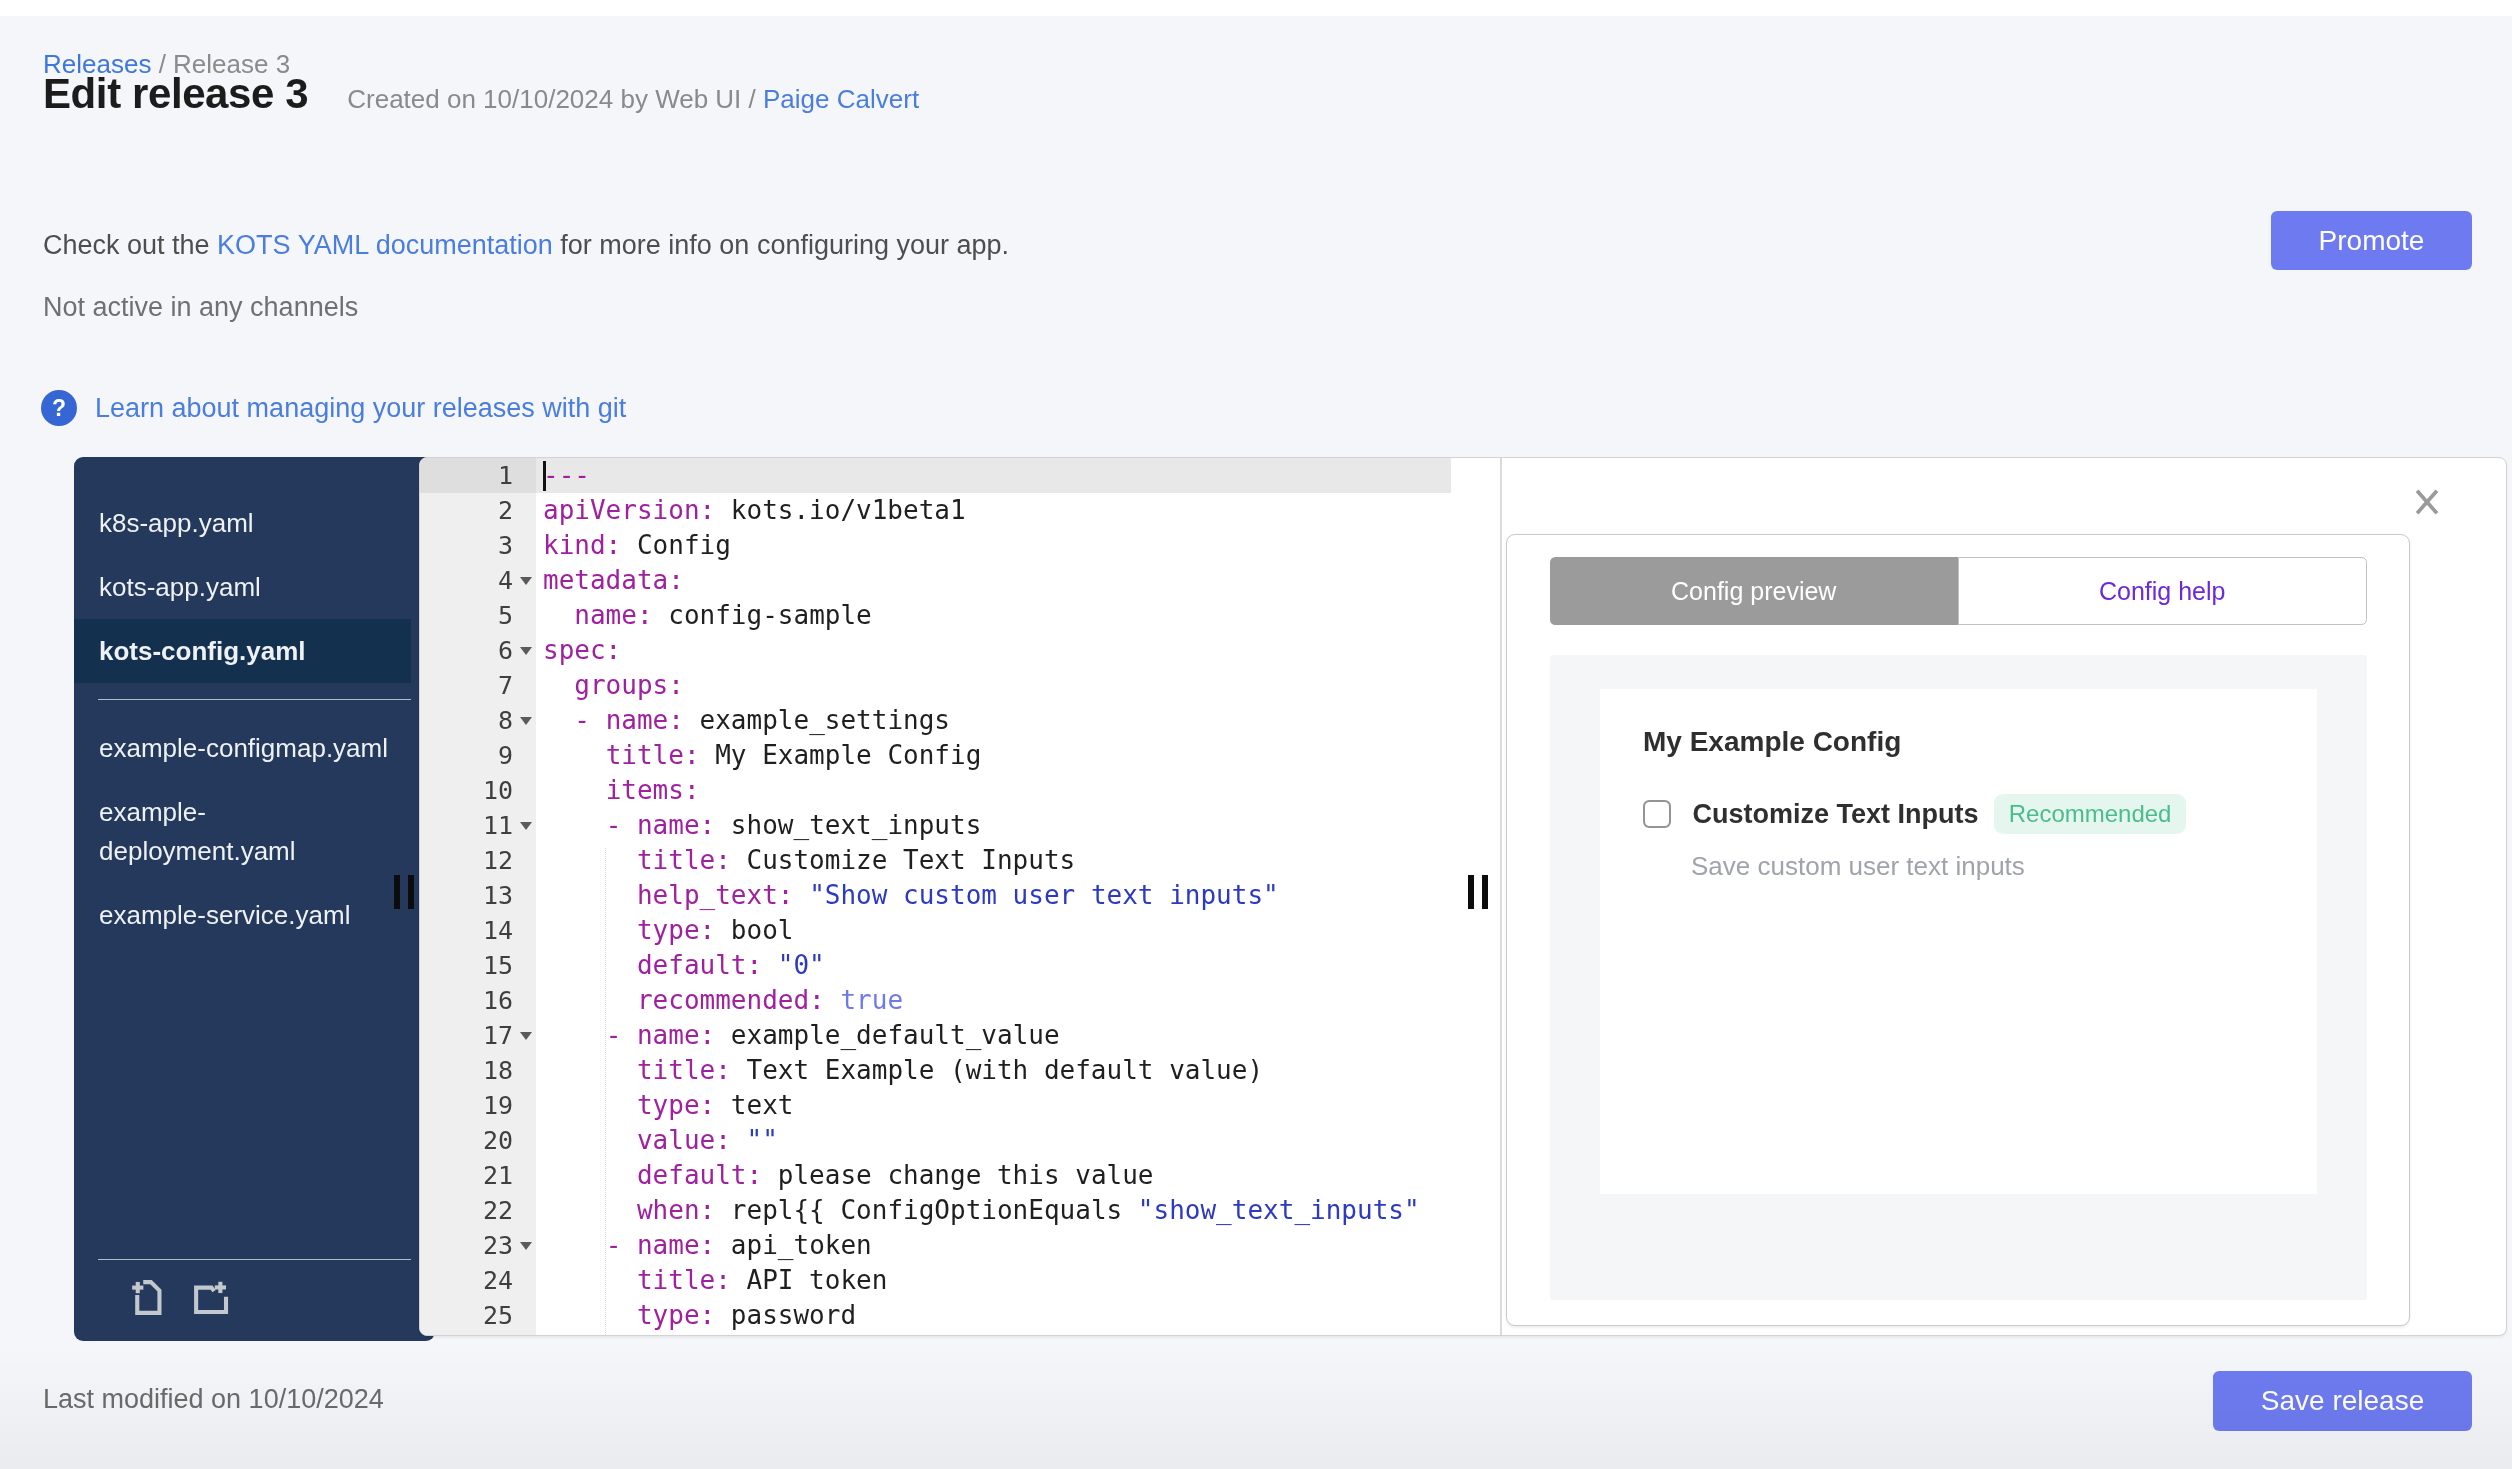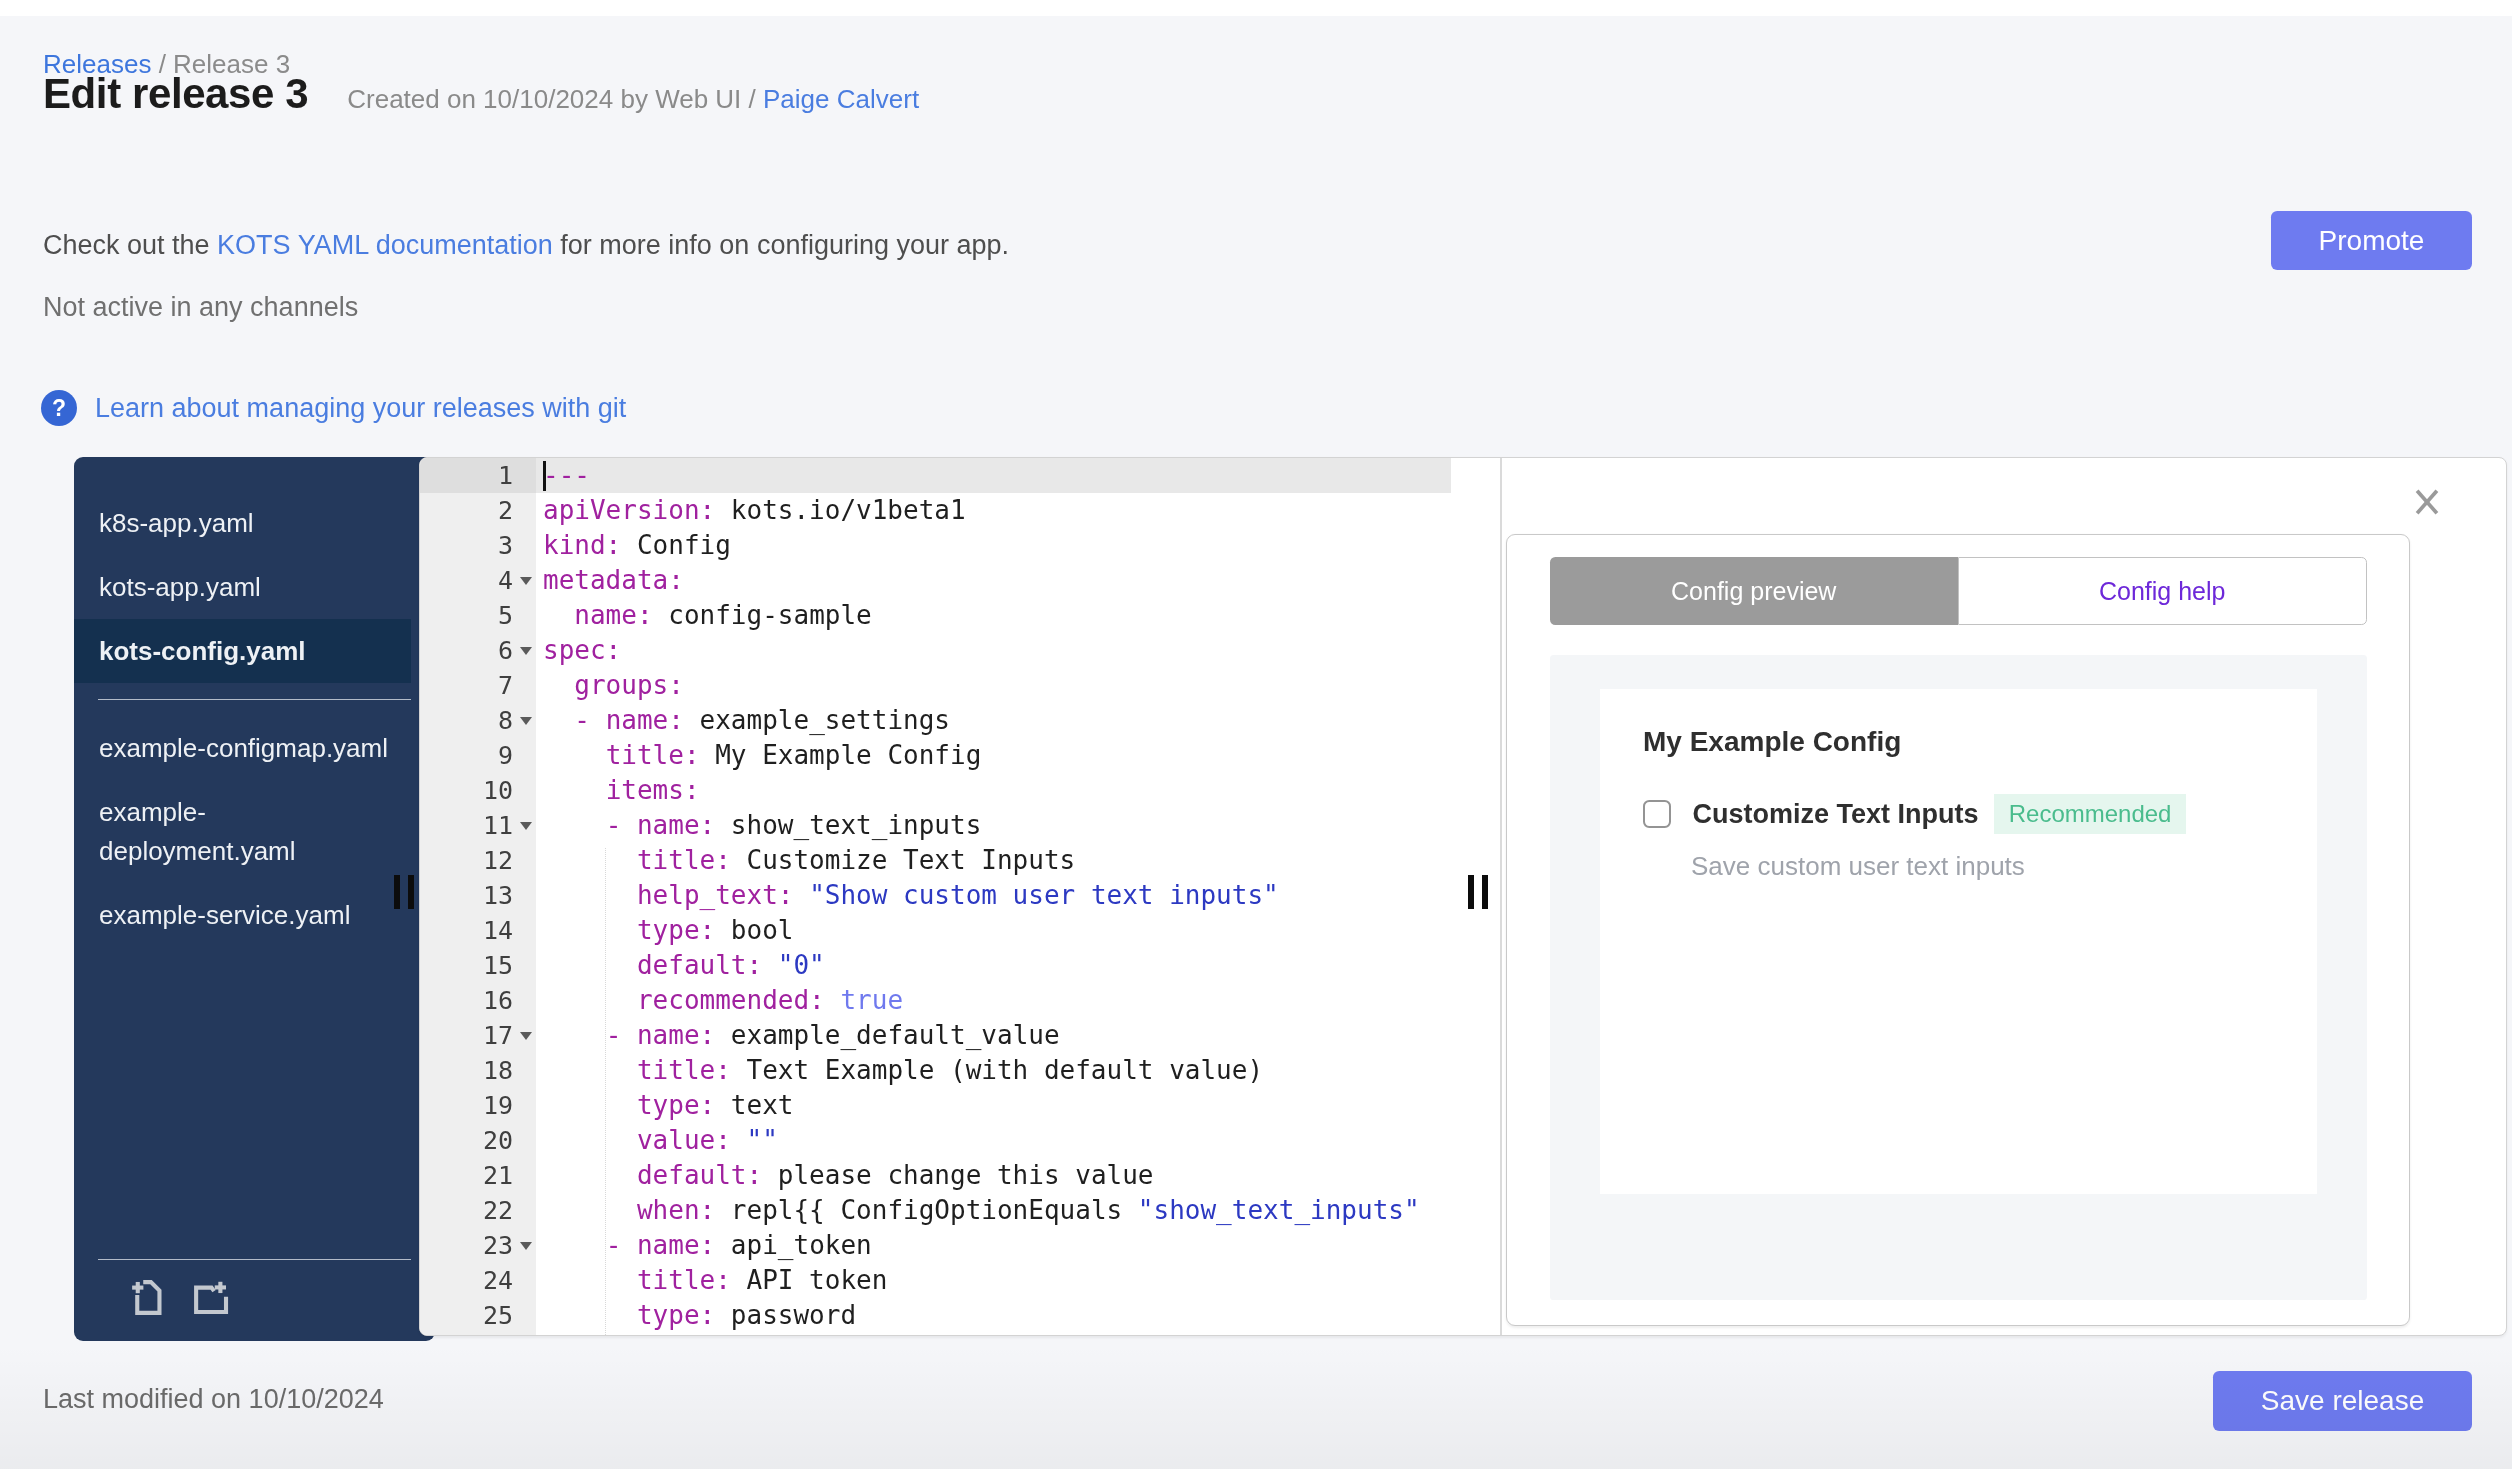--- a/index.html
+++ b/index.html
@@ -65,21 +65,21 @@
   .tabbar{position:absolute;left:43px;top:22px;width:817px;height:68px;display:flex;}
   .tab{flex:1;display:flex;align-items:center;justify-content:center;font-size:25px;cursor:pointer;box-sizing:border-box;}
   .tab.active{background:#9b9b9b;color:#fff;border-radius:5.3px 0 0 5.3px;}
   .tab.inactive{background:#fff;color:#6d28d9;border:1.8px solid #c2c2c2;border-radius:0 5.3px 5.3px 0;}
   .grayarea{position:absolute;left:43px;top:120px;width:817px;height:645px;background:#f4f6f8;border-radius:3.6px;}
   .examplecard{position:absolute;left:50px;top:34px;width:717px;height:505px;background:#fff;}
   .ec-title{position:absolute;left:43px;top:37px;font-size:28px;font-weight:bold;color:#2f2f2f;}
   .ec-row{position:absolute;left:43px;top:105px;display:flex;align-items:center;}
   .checkbox{width:24px;height:24px;border:2.7px solid #949494;border-radius:6.2px;background:#fff;cursor:pointer;}
   .ec-label{margin-left:21.4px;font-size:27px;font-weight:bold;color:#2f2f2f;}
-  .badge{margin-left:16px;font-size:24px;color:#4abc8d;background:#e5f6ee;padding:6.2px 14.3px;border-radius:0;}
+  .badge{margin-left:16px;font-size:24px;color:#4abc8d;background:#e5f6ee;padding:6.2px 14.3px;border-radius:9px;}
   .ec-desc{position:absolute;left:91px;top:162px;font-size:26px;color:#9fa3ab;}
 
   
   .handle{position:absolute;top:875px;display:flex;gap:8px;cursor:col-resize;}
   .h1pos{left:394px;} .h2pos{left:1468px;}
   .handle span{display:block;width:6.2px;height:34px;background:#0c0c0c;}
 
   .footer-text{position:absolute;left:43px;top:1384px;font-size:27px;color:#6b6b6b;}
 </style>
 </head>

